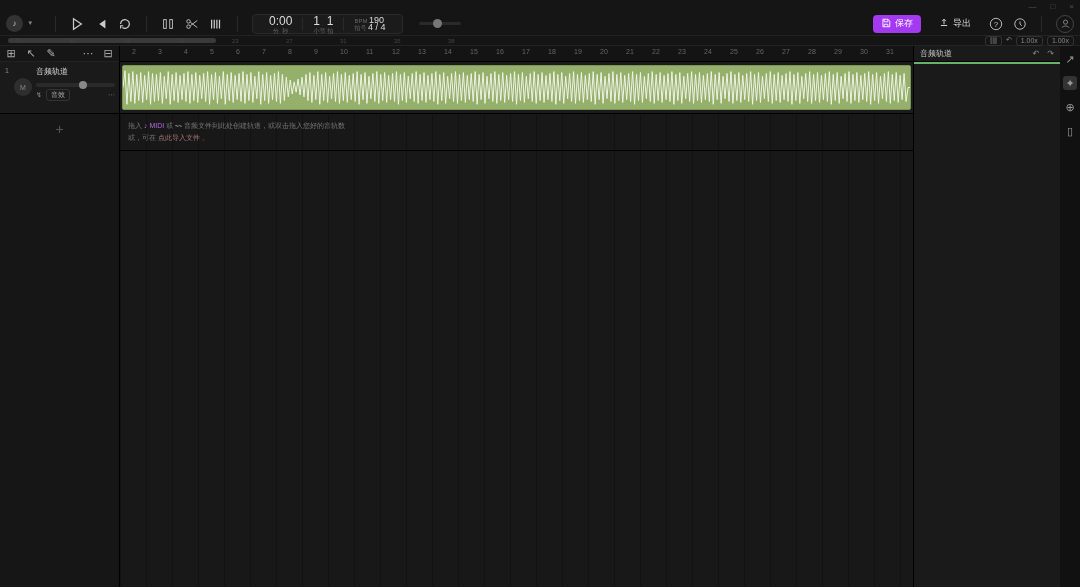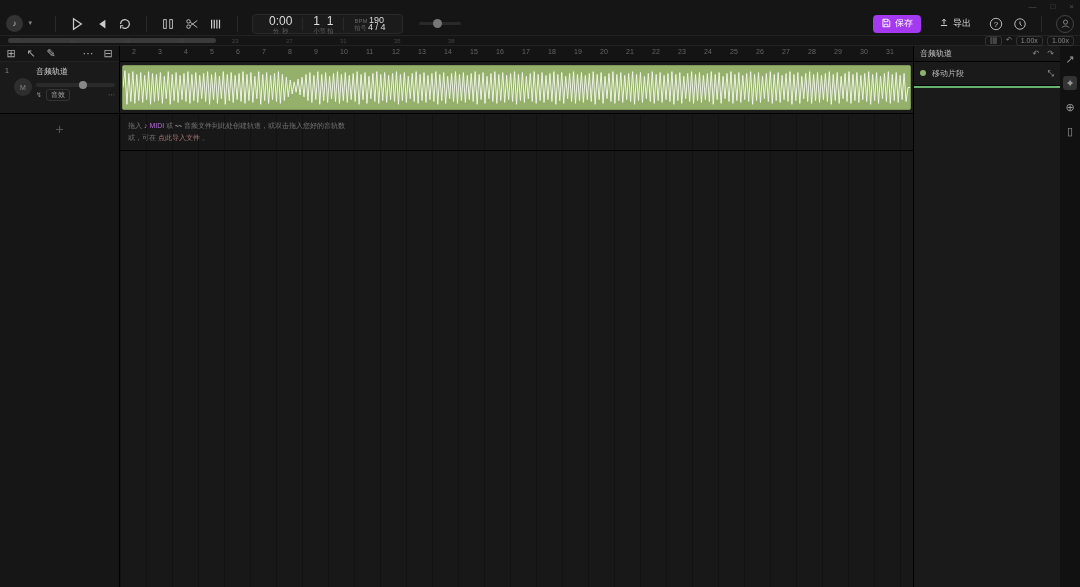--- a/index.html
+++ b/index.html
@@ -448,24 +448,20 @@
   </div>
 
   <div class="right">
     <div class="right-hdr">
       <span>音频轨道</span>
       <span class="ic">
         <span>↶</span>
         <span>↷</span>
       </span>
     </div>
-    <div class="right-item">
-      <span><span class="dot"></span><span>移动片段</span></span>
-      <span>⤡</span>
-    </div>
     <div class="right-underline"></div>
   </div>
 
   <div class="rail">
     <span class="ico">↗</span>
     <span class="ico active">✦</span>
     <span class="ico">⊕</span>
     <span class="ico">▯</span>
   </div>
 

